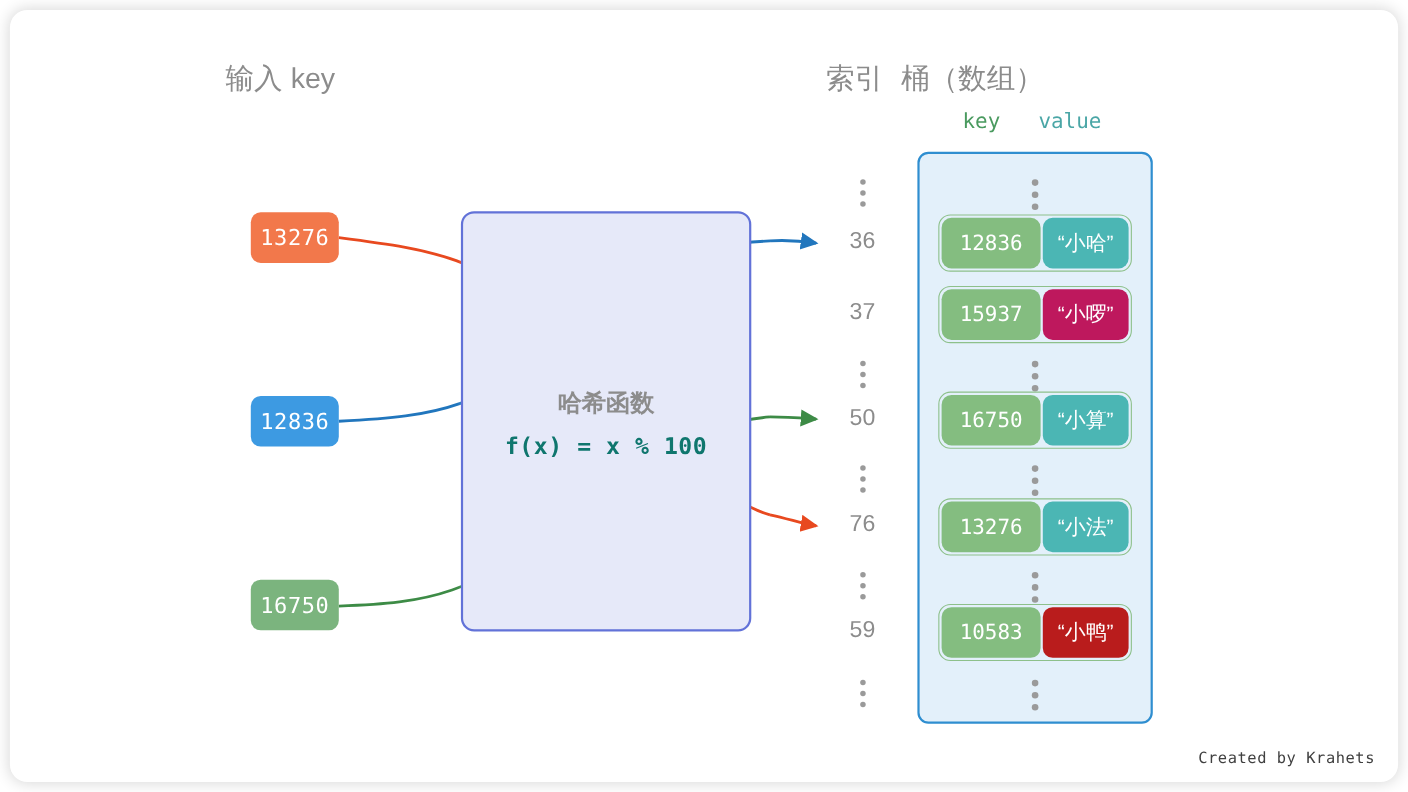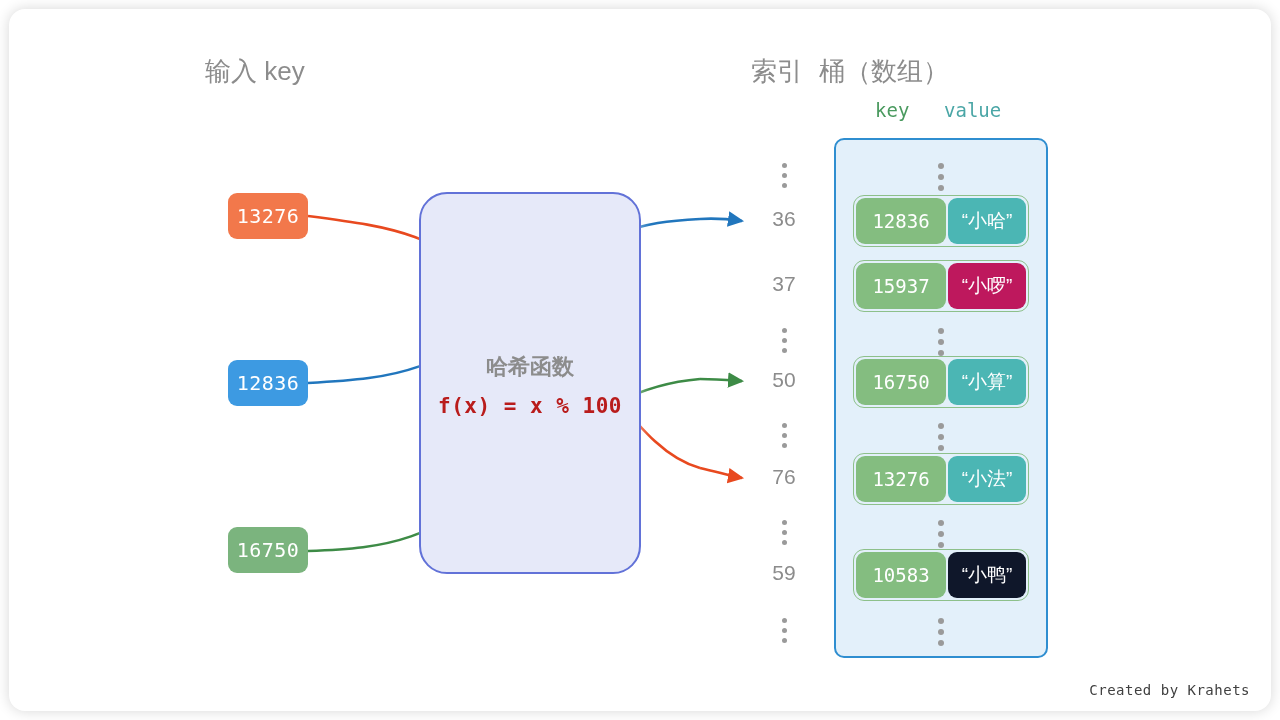--- a/index.html
+++ b/index.html
@@ -81,44 +81,44 @@
   }
   #chip-0 { left: 228px; top: 193px; background: #f2784b; }
   #chip-1 { left: 228px; top: 360px; background: #3d9ae2; }
   #chip-2 { left: 228px; top: 527px; background: #7bb47e; }
 
   
   #hashbox {
     position: absolute;
     left: 419px;
     top: 192px;
-    width: 222px;
+    width: 264px;
     height: 382px;
     background: #e6e9f9;
     border: 2.2px solid #6272d8;
-    border-radius: 28px;
+    border-radius: 12px;
     box-sizing: border-box;
   }
   #hash-title {
     position: absolute;
     left: 0;
     right: 0;
     top: 158px;
     text-align: center;
     color: #8c8c8c;
     font-size: 22px;
     font-weight: 700;
   }
   #hash-formula {
     position: absolute;
     left: 0;
     right: 0;
     top: 200px;
     text-align: center;
-    color: #b91c1c;
+    color: #0f766e;
     font-family: "DejaVu Sans Mono", "Liberation Mono", monospace;
     font-size: 21px;
     font-weight: 700;
     letter-spacing: 0.5px;
   }
 
   
   #index-col {
     position: absolute;
     left: 762px;
@@ -365,21 +365,21 @@
         <div class="k" style="background: rgb(132, 189, 128);">13276</div>
         <div class="v" style="background: rgb(75, 182, 180);">“小法”</div>
       </div>
       <div class="bucket-dots" style="top: 375px;">
         <i></i>
         <i></i>
         <i></i>
       </div>
       <div class="pair" style="top: 409px;">
         <div class="k" style="background: rgb(132, 189, 128);">10583</div>
-        <div class="v" style="background: #0f172a;">“小鸭”</div>
+        <div class="v" style="background: #b91c1c;">“小鸭”</div>
       </div>
       <div class="bucket-dots" style="top: 473px;">
         <i></i>
         <i></i>
         <i></i>
       </div>
     </div>
 
   <div id="credit">Created by Krahets</div>
 </div>

